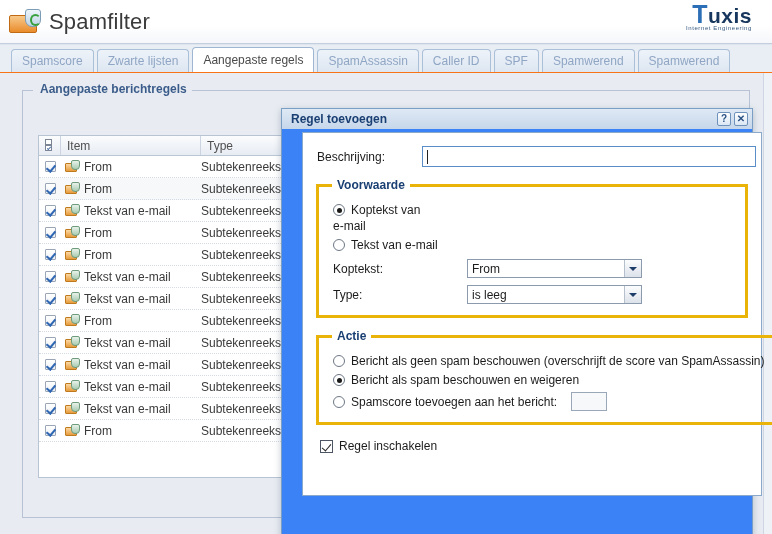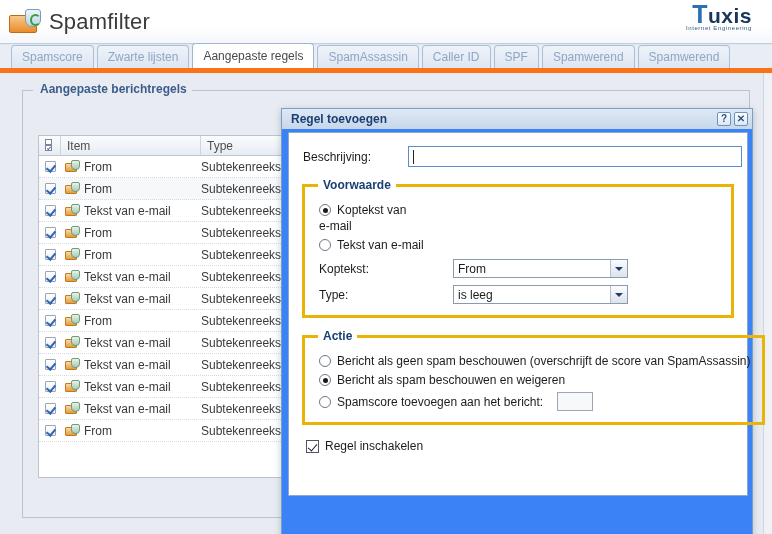--- a/index.html
+++ b/index.html
@@ -58,21 +58,21 @@
   }
   .brand-sub{
     font-size:6px; color:#35587e; letter-spacing:0.6px; text-align:right;
     margin-top:-2px;
   }
 
   
   .tabbar{
     position:absolute; left:0; top:45px; width:772px; height:28px;
     background:#e9eef5;
-    border-bottom:5px solid #f97316;
+    border-bottom:1px solid #f97316;
     display:flex; align-items:flex-end; padding-left:11px;
   }
   .tab{
     height:23px; line-height:22px; padding:0 10px;
     background:linear-gradient(to bottom,#eef3f9,#dde6f1);
     border:1px solid #aabfd8; border-bottom:none;
     border-radius:4px 4px 0 0;
     color:#8fa6c4; font-size:12px; margin-right:3px;
     white-space:nowrap; cursor:default;
   }
@@ -195,21 +195,21 @@
   }
   .dlg-title .spacer{ flex:1; }
   .dlg-btn{
     width:14px; height:14px; margin-left:3px;
     border:1px solid #6f92bb; border-radius:2px;
     background:linear-gradient(to bottom,#fdfeff,#dbe7f4);
     color:#2b5285; font-size:10px; line-height:12px; text-align:center;
     cursor:default; font-weight:bold;
   }
   .dlg-body{
-    position:absolute; left:6px; top:23px; width:460px; height:364px;
+    position:absolute; left:20px; top:23px; width:460px; height:364px;
     background:#ffffff; border:1px solid #8aa9cb;
   }
   .dlg-footer{
     position:absolute; left:0; bottom:0; width:470px; height:36px;
     display:flex; align-items:center; justify-content:flex-end;
     padding-right:9px; gap:0;
   }
   .dbtn{
     min-width:76px; height:22px; line-height:20px; text-align:center;
     font-size:12px; color:#2a2a2a;

